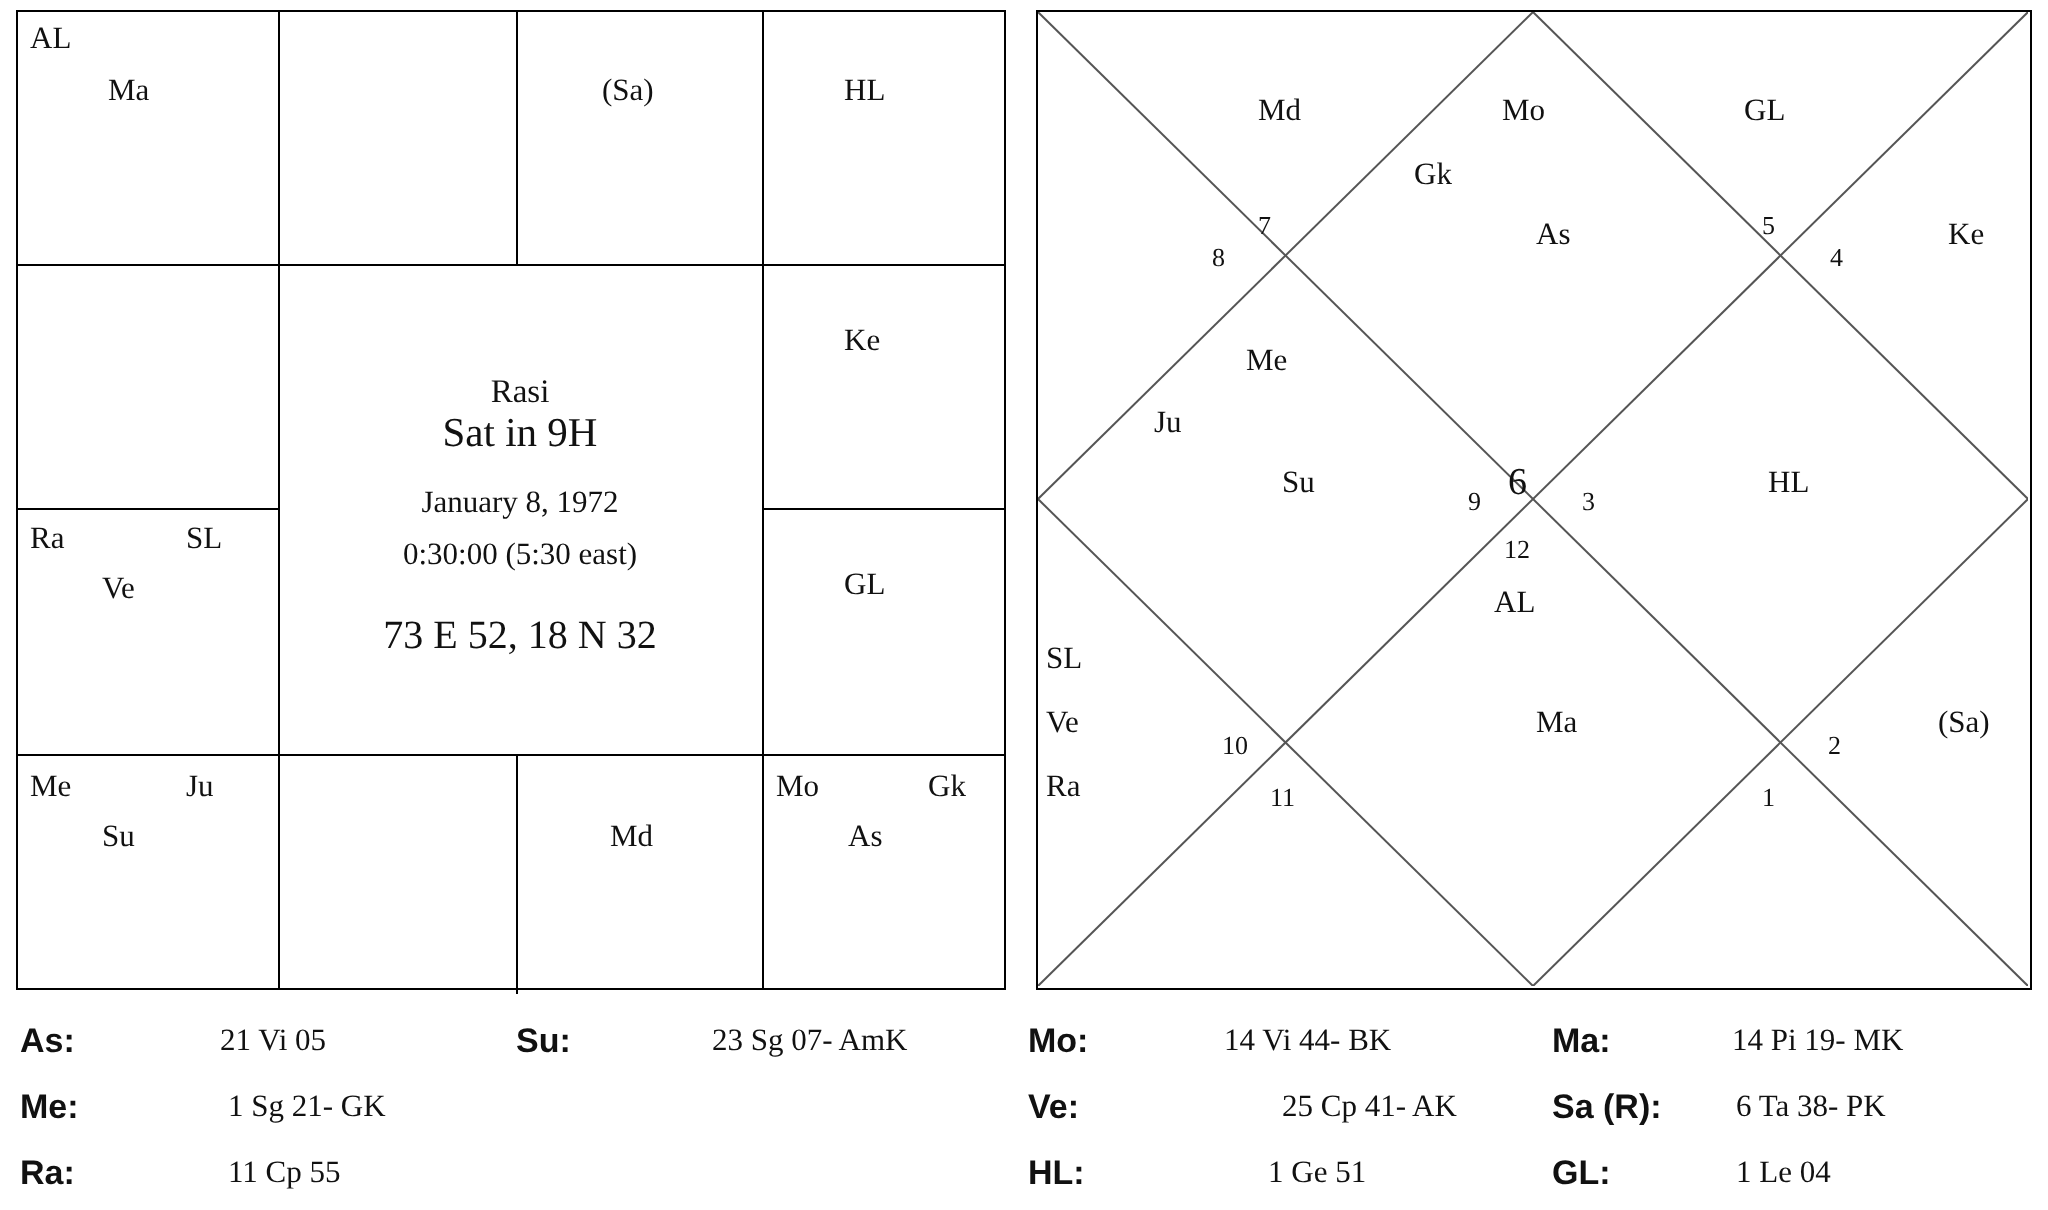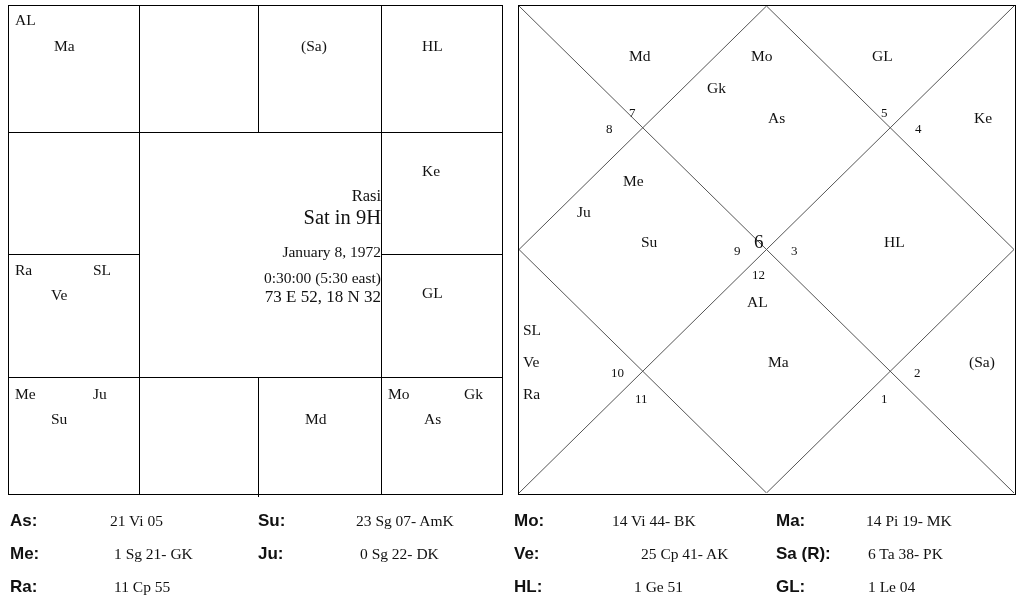--- a/index.html
+++ b/index.html
@@ -9,26 +9,26 @@
 
   
   #south-chart{position:absolute;left:8px;top:5px;width:495px;height:490px;border:1.5px solid #000;box-sizing:border-box;}
   #south-chart .vline{position:absolute;top:0;bottom:0;width:1px;background:#000;}
   #south-chart .hline{position:absolute;left:0;right:0;height:1px;background:#000;}
 
   
   .cell{position:absolute;box-sizing:border-box;}
   .cell span{position:absolute;font-size:15.5px;line-height:1;white-space:nowrap;}
 
-  .center-box{position:absolute;left:130px;top:126px;width:242px;height:245px;box-sizing:border-box;text-align:right;}
+  .center-box{position:absolute;left:130px;top:126px;width:242px;height:245px;box-sizing:border-box;text-align:center;}
   .center-box .rasi{font-size:16.5px;margin-top:54px;}
   .center-box .sat{font-size:20.5px;}
   .center-box .ln{font-size:15.5px;margin-top:14px;}
   .center-box .ln2{font-size:15.5px;margin-top:8px;}
-  .center-box .ln3{font-size:17px;margin-top:0;}
+  .center-box .ln3{font-size:20px;margin-top:20px;}
 
   
   #north-chart{position:absolute;left:518px;top:5px;width:498px;height:490px;border:1.5px solid #000;box-sizing:border-box;}
   #north-chart svg{position:absolute;left:0;top:0;}
   .nlabel{position:absolute;font-size:15.5px;line-height:1;white-space:nowrap;}
   .nnum{position:absolute;font-size:13px;line-height:1;white-space:nowrap;}
   .nnum.big{font-size:19px;}
 
   
   #bottom{position:absolute;left:0;top:505px;width:1024px;height:100px;}
@@ -161,24 +161,20 @@
         <span class="bkey">Ra:</span>
         <span class="bval" style="left:104px;">11 Cp 55</span>
       </div>
     </div>
 
     <div class="btable" style="left:258px;width:250px;">
       <div class="brow">
         <span class="bkey">Su:</span>
         <span class="bval" style="left:98px;">23 Sg 07- AmK</span>
       </div>
-      <div class="brow">
-        <span class="bkey">Ju:</span>
-        <span class="bval" style="left:102px;">0 Sg 22- DK</span>
-      </div>
     </div>
 
     <div class="btable" style="left:514px;width:250px;">
       <div class="brow">
         <span class="bkey">Mo:</span>
         <span class="bval" style="left:98px;">14 Vi 44- BK</span>
       </div>
       <div class="brow">
         <span class="bkey">Ve:</span>
         <span class="bval" style="left:98px;margin-left:29px;">25 Cp 41- AK</span>

